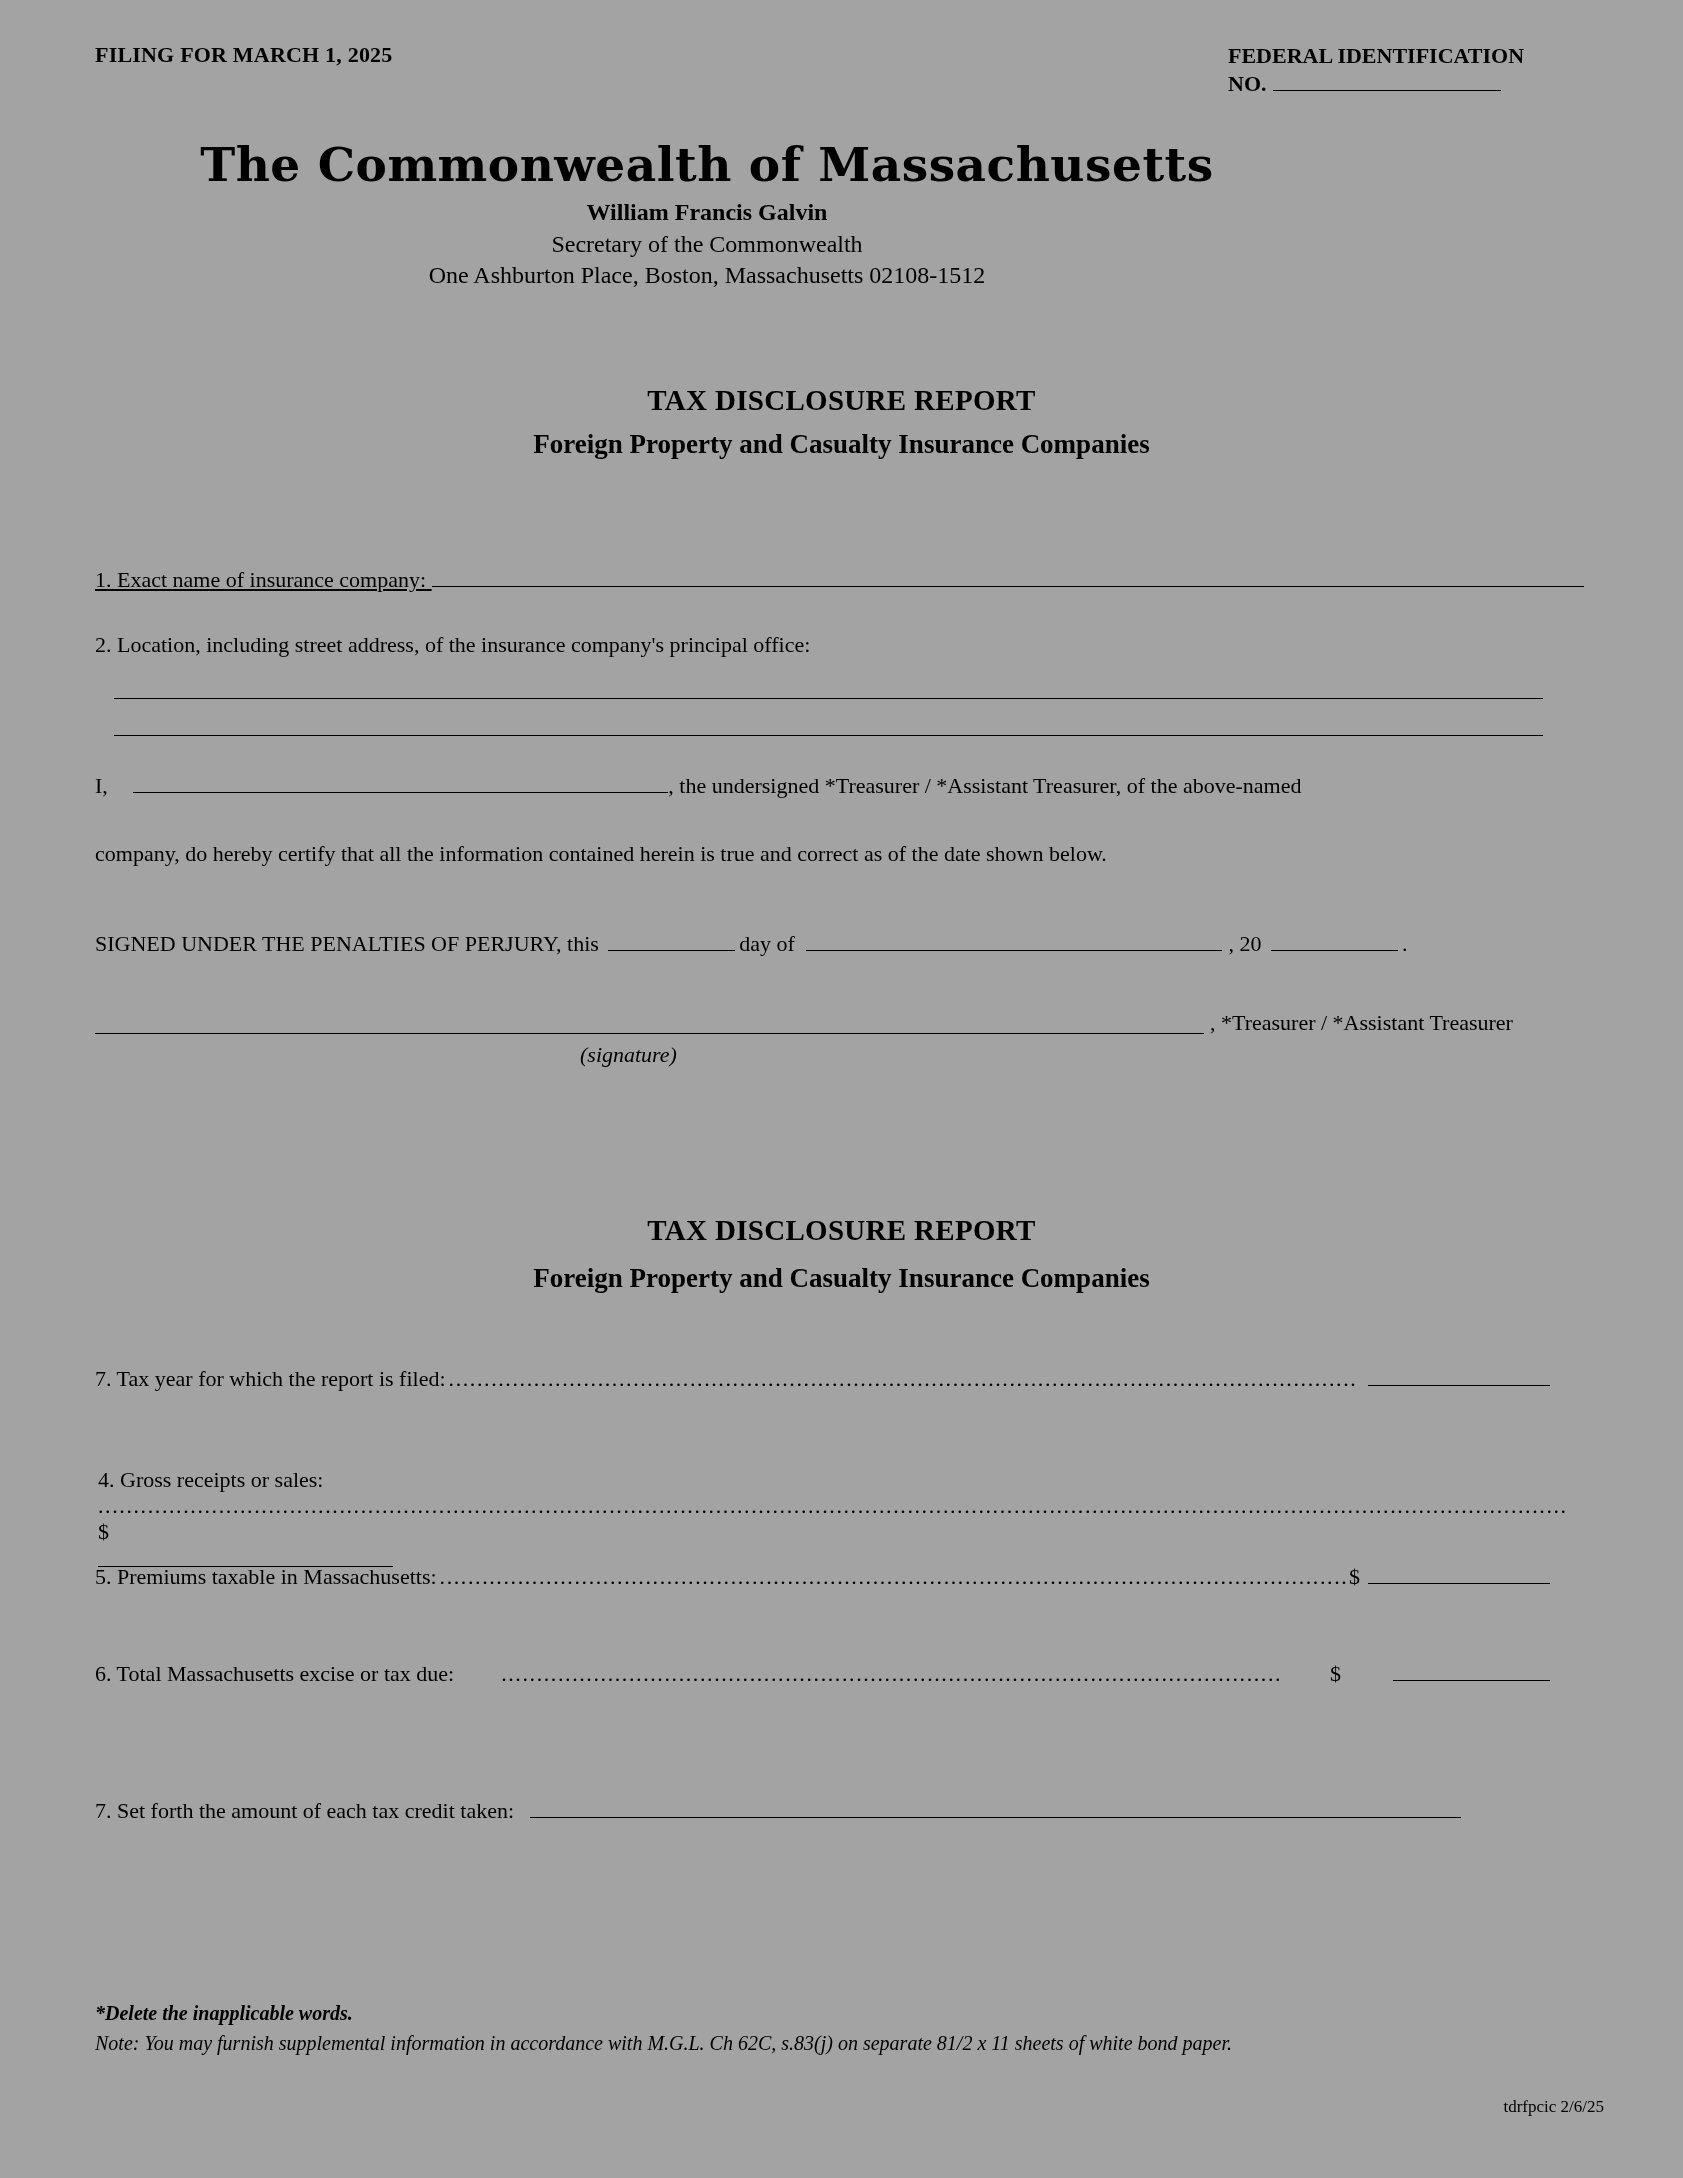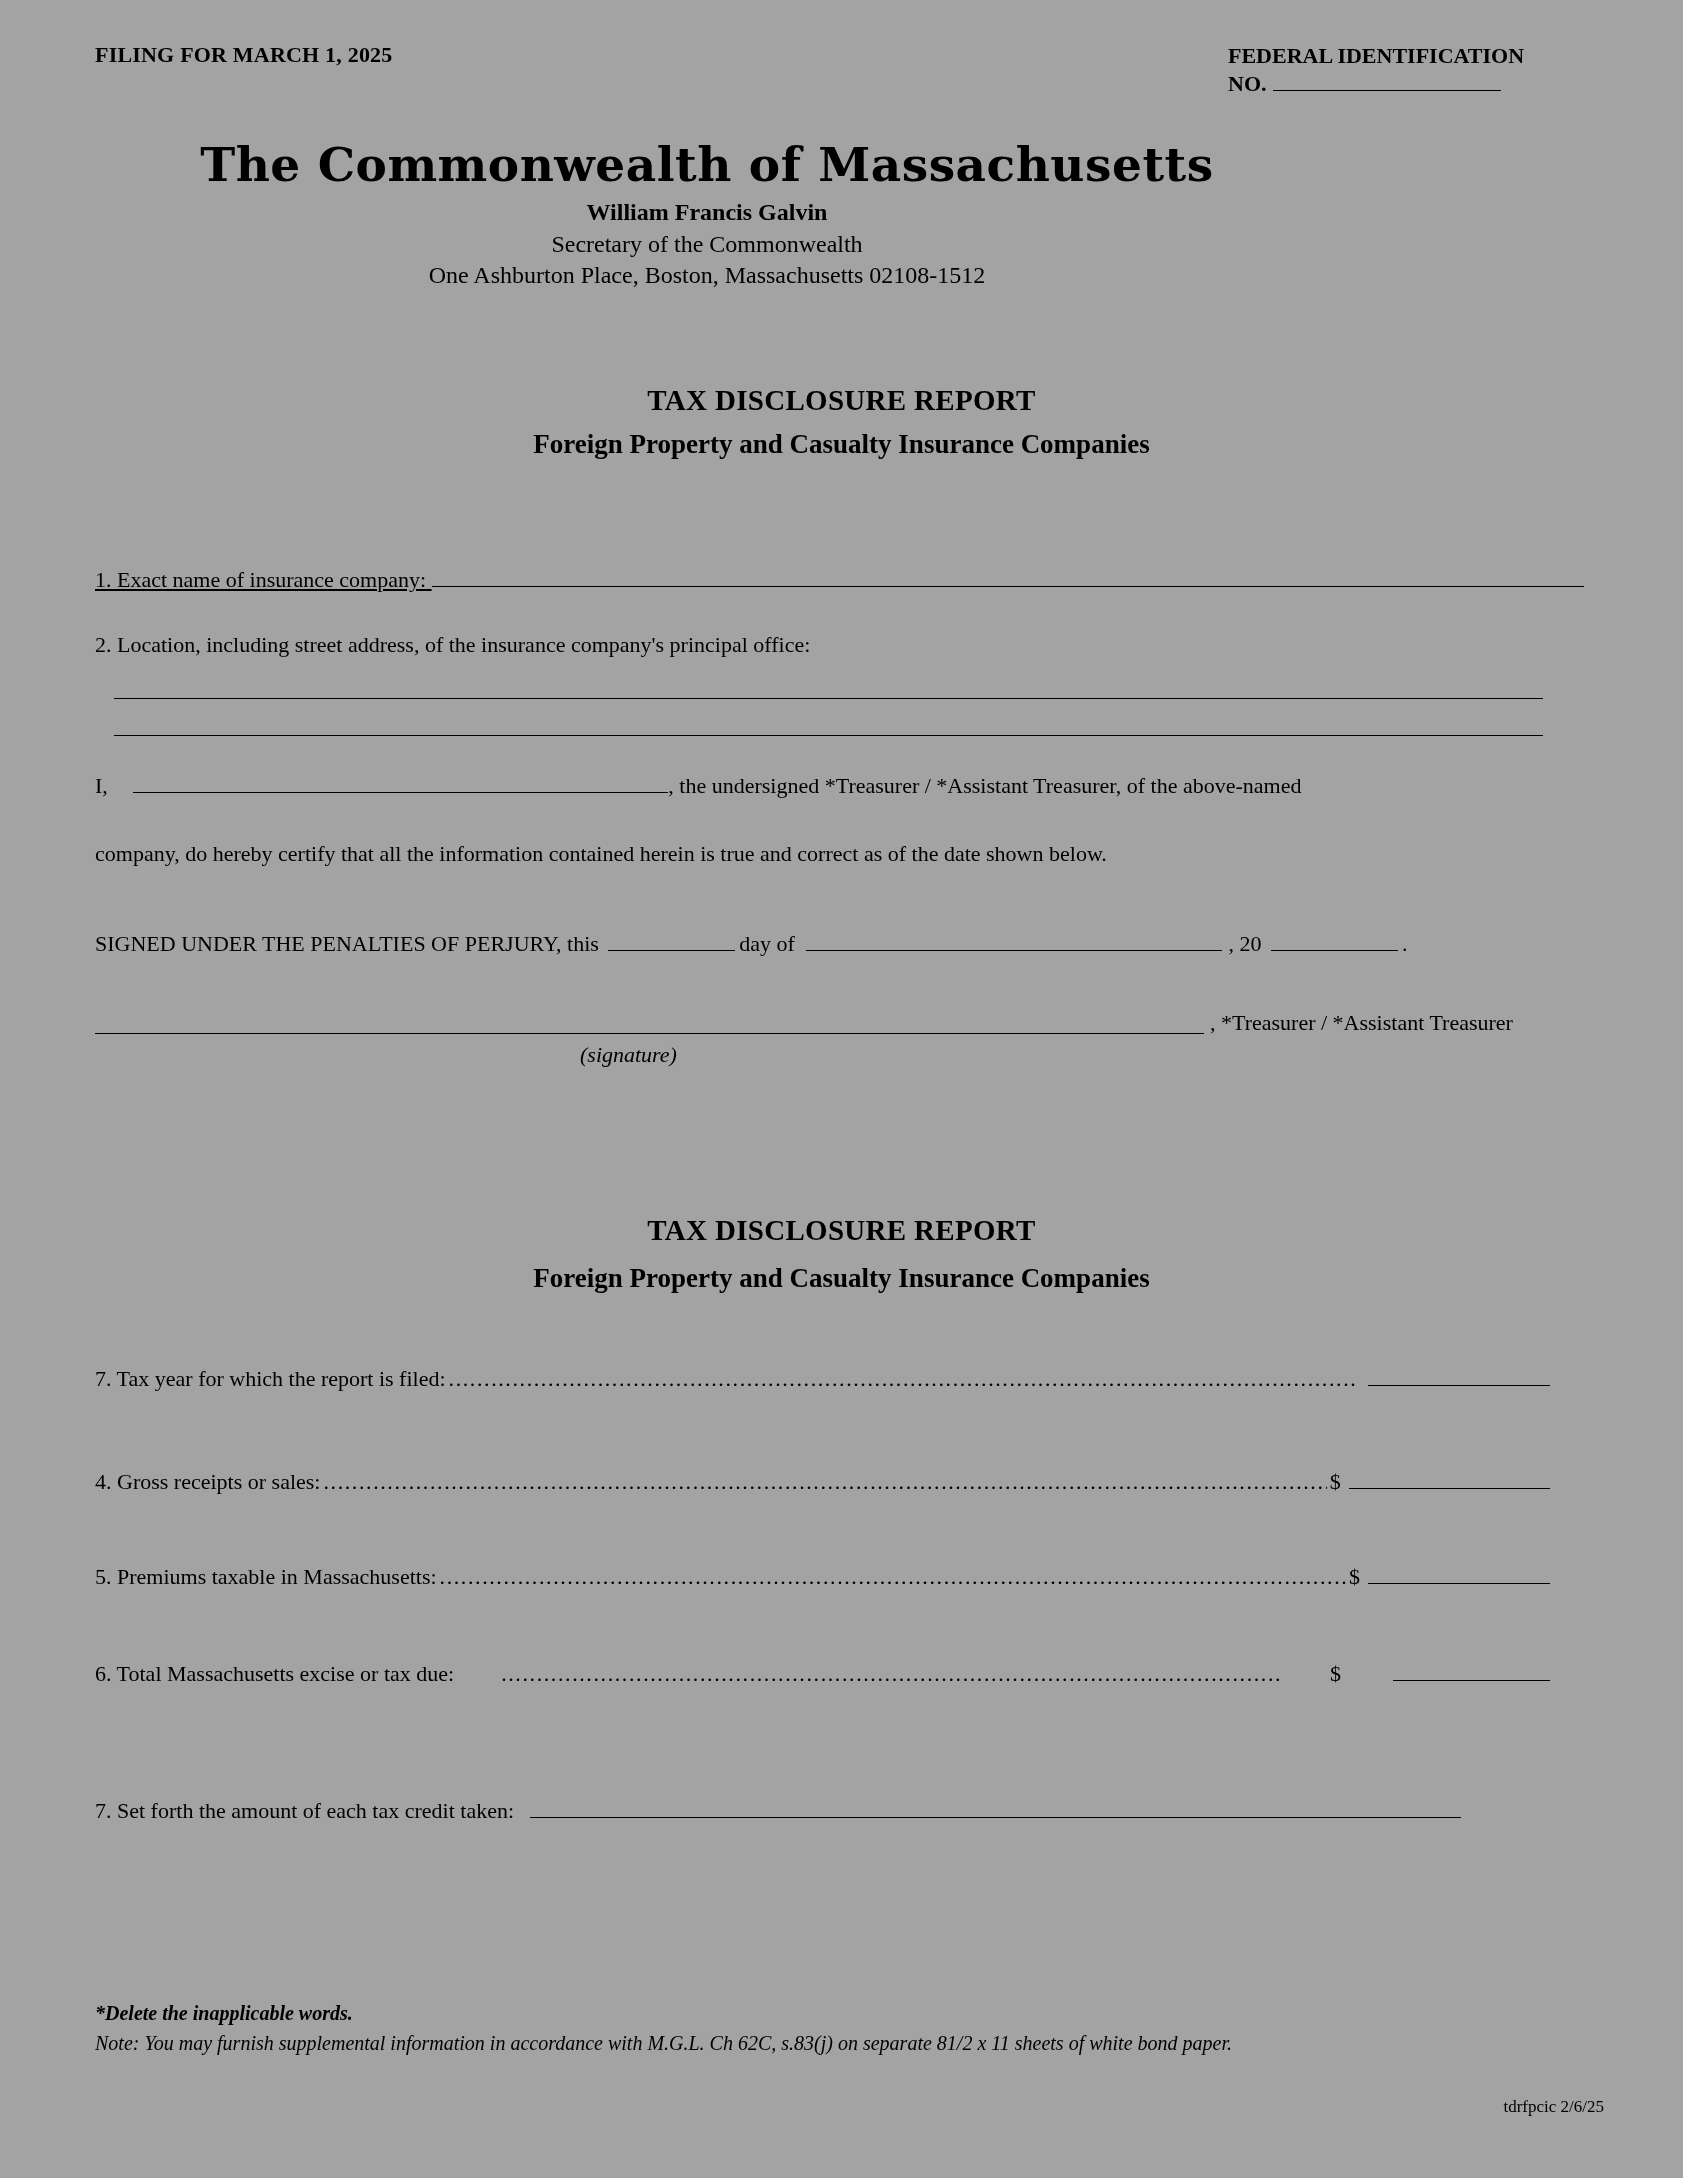--- a/index.html
+++ b/index.html
@@ -179,21 +179,21 @@
     white-space: nowrap;
   }
   .mline .amt {
     display: inline-block;
     width: 295px;
     border-bottom: 1.5px solid #000;
     height: 0.95em;
   }
 
   #m3 { top: 1364px; }
-  #m4 { top: 1467px; }
+  #m4 { top: 1467px; flex-direction: column; }
   #m5 { top: 1562px; }
   #m6 { top: 1659px; gap: 44px; }
 
   .q7 {
     position: absolute;
     left: 95px;
     top: 1760px;
     font-size: 22px;
     white-space: nowrap;
     margin-top: 36px;

